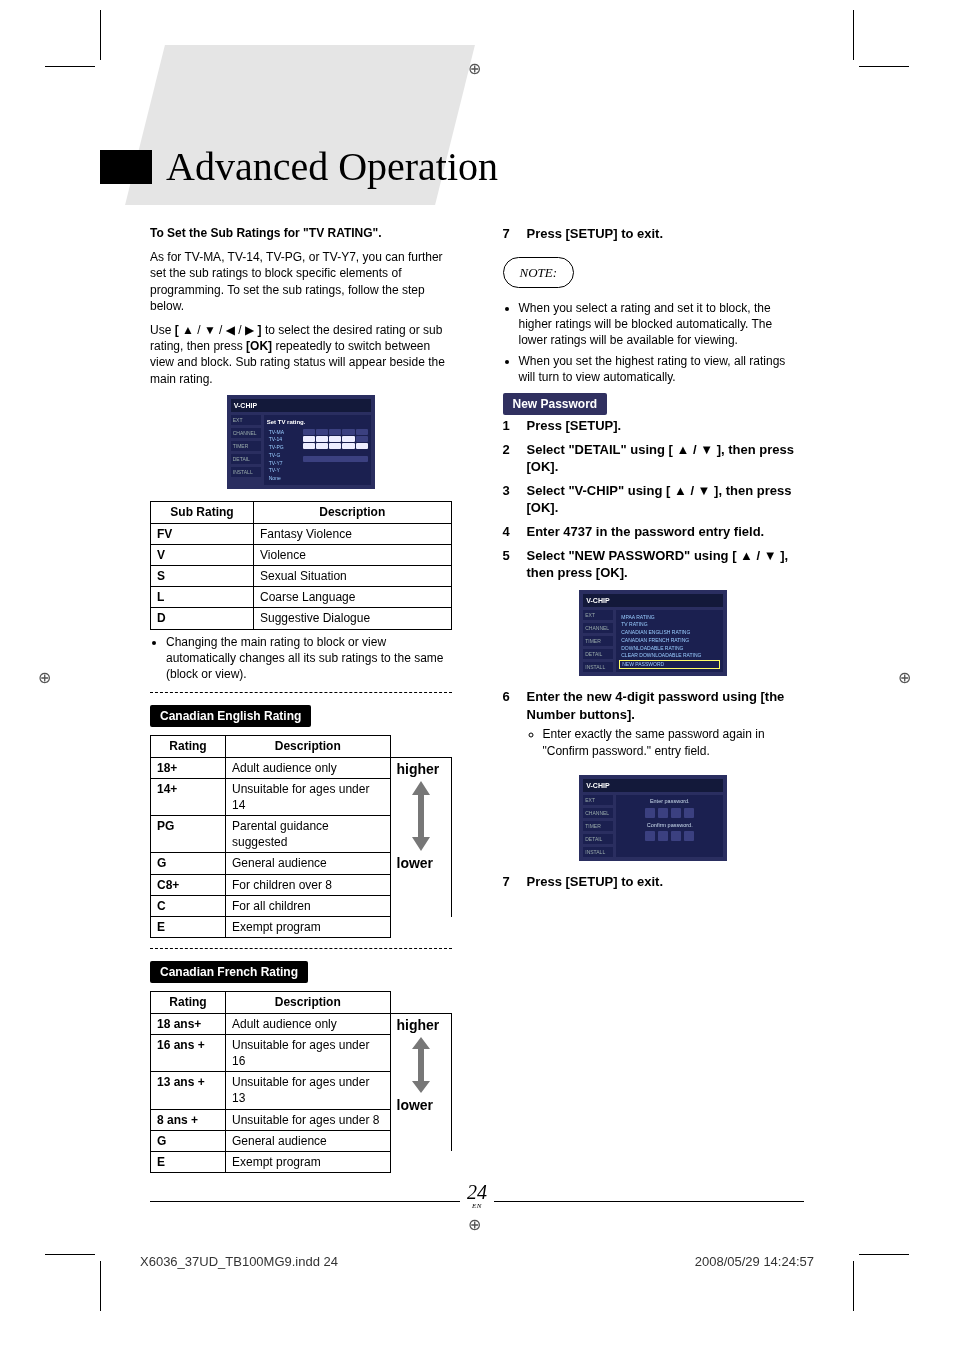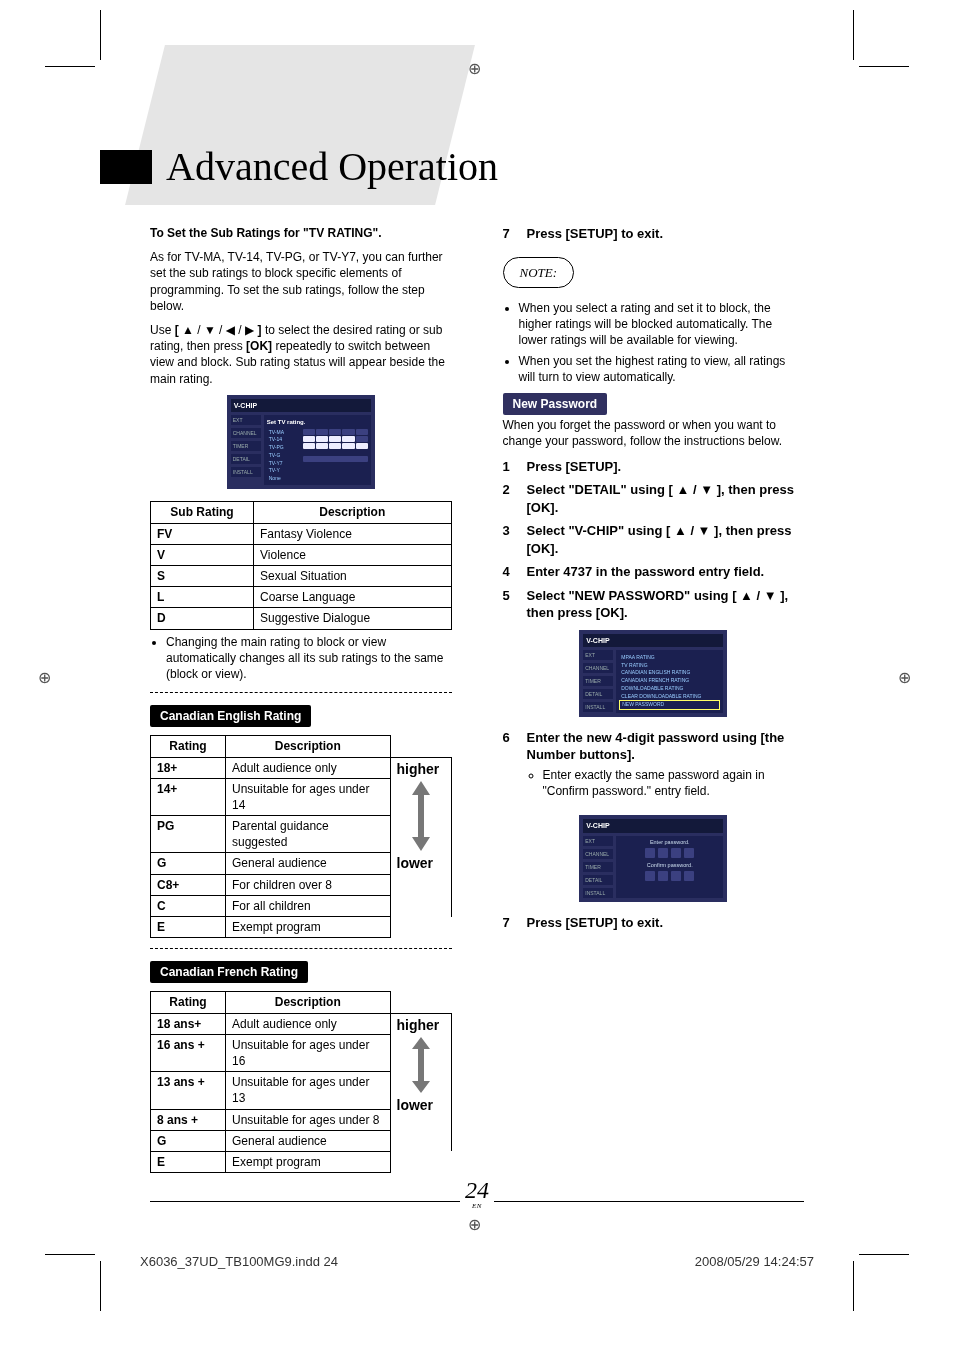--- a/index.html
+++ b/index.html
@@ -243,21 +243,21 @@
   .arrow-col svg { display:block; margin: 3px auto; }
 
   .footer {
     position: absolute;
     bottom: 140px;
     left: 50%;
     transform: translateX(-50%);
     text-align: center;
     font-family: Georgia, serif;
   }
-  .footer .pn { font-style: italic; font-size: 24px; line-height: 1; }
+  .footer .pn { font-style: italic; font-size: 20px; line-height: 1; }
   .footer .en { font-size: 7px; font-style: italic; letter-spacing: .5px; }
   .footer-line {
     position: absolute;
     bottom: 149px;
     height: 1px;
     background: #000;
   }
   .footer-line.l { left: 150px; width: 310px; }
   .footer-line.r { right: 150px; width: 310px; }
 
@@ -501,21 +501,20 @@
           </li>
       </ol>
 
       <div class="note-box">NOTE:</div>
       <ul class="bullets">
         <li>When you select a rating and set it to block, the higher ratings will be blocked automatically. The lower ratings will be available for viewing.</li>
         <li>When you set the highest rating to view, all ratings will turn to view automatically.</li>
       </ul>
 
       <div class="pill-sub">New Password</div>
-      <p>When you forget the password or when you want to change your password, follow the instructions below.</p>
 
       <ol class="steps">
         <li>
             <span class="n">1</span>
             <span class="t">Press [SETUP].</span>
           </li>
         <li>
             <span class="n">2</span>
             <span class="t">Select "DETAIL" using [ ▲ / ▼ ], then press [OK].</span>
           </li>

